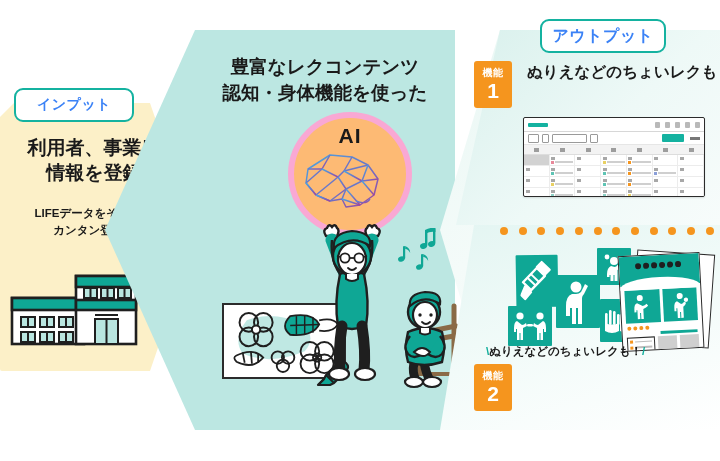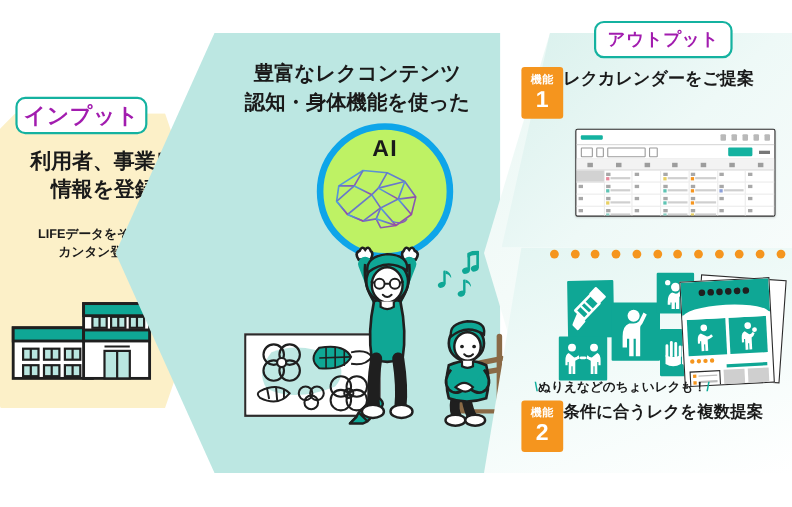--- a/index.html
+++ b/index.html
@@ -36,33 +36,33 @@
   .panel-output-bot{
     position:absolute;left:440px;top:225px;width:280px;height:205px;
     background:linear-gradient(160deg,#e3f5f2 0%,#f2fbf9 50%,#ffffff 100%);
     clip-path:polygon(34px 0,280px 0,280px 205px,0 205px);
   }
 
   
   .pill{
     position:absolute;background:#ffffff;border:2.5px solid #14b2a0;
     border-radius:9px;display:flex;align-items:center;justify-content:center;
-    color:#a21caf;font-weight:bold;letter-spacing:.5px;
-  }
-  #pill-input{left:14px;top:88px;width:116px;height:30px;font-size:20px;}
+    color:#3b82f6;font-weight:bold;letter-spacing:.5px;
+  }
+  #pill-input{left:14px;top:88px;width:116px;height:30px;font-size:14px;}
   #pill-output{left:540px;top:19px;width:122px;height:30px;font-size:16px;}
 
   
   .hd{position:absolute;color:#1a1a1a;font-weight:bold;line-height:1.32;text-align:center;}
   #input-title{left:8px;top:135px;width:172px;font-size:19px;letter-spacing:0px;}
   #input-sub{left:8px;top:205px;width:172px;font-size:11.5px;line-height:1.45;}
   #center-title{left:185px;top:54px;width:280px;font-size:18.5px;line-height:1.38;}
 
   
-  .feat{position:absolute;display:flex;align-items:flex-start;gap:0;}
+  .feat{position:absolute;display:flex;align-items:flex-start;gap:15px;}
   .badge{
     width:38px;height:47px;background:#f5951e;color:#fff;border-radius:3px;
     display:flex;flex-direction:column;align-items:center;justify-content:center;
     flex:0 0 auto;line-height:1;
   }
   .badge .b1{font-size:10px;font-weight:bold;letter-spacing:.5px;}
   .badge .b2{font-size:21px;font-weight:bold;margin-top:2px;}
   .feat-txt{font-size:15.5px;font-weight:bold;color:#1a1a1a;line-height:1.30;padding-top:1px;}
   #feat1{left:474px;top:61px;}
   #feat2{left:474px;top:364px;}
@@ -130,21 +130,21 @@
   #sh-front .bk-list{flex:1.15;border:1px solid #2b2b2b;height:26px;padding:2px;}
   #sh-front .bk-li{display:flex;align-items:center;gap:2px;margin-bottom:2.5px;}
   #sh-front .bk-li s{width:3px;height:3px;background:#f5951e;display:block;text-decoration:none;}
   #sh-front .bk-li b{flex:1;height:1.5px;background:#bcbcbc;display:block;}
   #sh-front .bk-gray{flex:1;background:#cfcfcf;height:26px;}
   #sh-front .bk-gray2{flex:1;background:#cfcfcf;height:26px;}
 
   
   #ai{
     position:absolute;left:288px;top:112px;width:112px;height:112px;border-radius:50%;
-    background:#bef264;border:6px solid #0ea5e9;
+    background:#fdba74;border:6px solid #f9a8d4;
     display:flex;flex-direction:column;align-items:center;
   }
   #ai .ai-txt{font-size:21px;font-weight:bold;color:#1a1a1a;margin-top:6px;letter-spacing:1px;}
   #ai .ai-brain{position:absolute;left:6px;top:33px;}
 
   
   #color-sheet{position:absolute;left:222px;top:303px;width:120px;height:72px;
     background:#fff;border:2px solid #2b2b2b;}
   #crayon{position:absolute;left:314px;top:355px;}
 
@@ -410,21 +410,21 @@
   <div class="panel-output-bot"></div>
 
   <div class="pill" id="pill-output">アウトプット</div>
 
   <div class="feat" id="feat1">
     <div class="badge">
       <span class="b1">機能</span>
       <span class="b2">1</span>
     </div>
     <div class="feat-txt">
-      <div>レクカレンダーをご提案</div>
+      <div>ぬりえなどのちょいレクも</div>
     </div>
   </div>
 
   <div id="cal">
     <div class="cal-top">
       <span class="cal-logo"></span>
       <span class="cal-icons">
         <i></i>
         <i></i>
         <i></i>
@@ -731,17 +731,16 @@
   <div id="nurie">
     <span class="slash">\</span><span>ぬりえなどのちょいレクも！</span><span class="slash">/</span>
   </div>
 
   <div class="feat" id="feat2">
     <div class="badge">
       <span class="b1">機能</span>
       <span class="b2">2</span>
     </div>
     <div class="feat-txt">
-      <div>条件に合うレクを複数提案</div>
     </div>
   </div>
 
 </div>
 
 </body></html>

